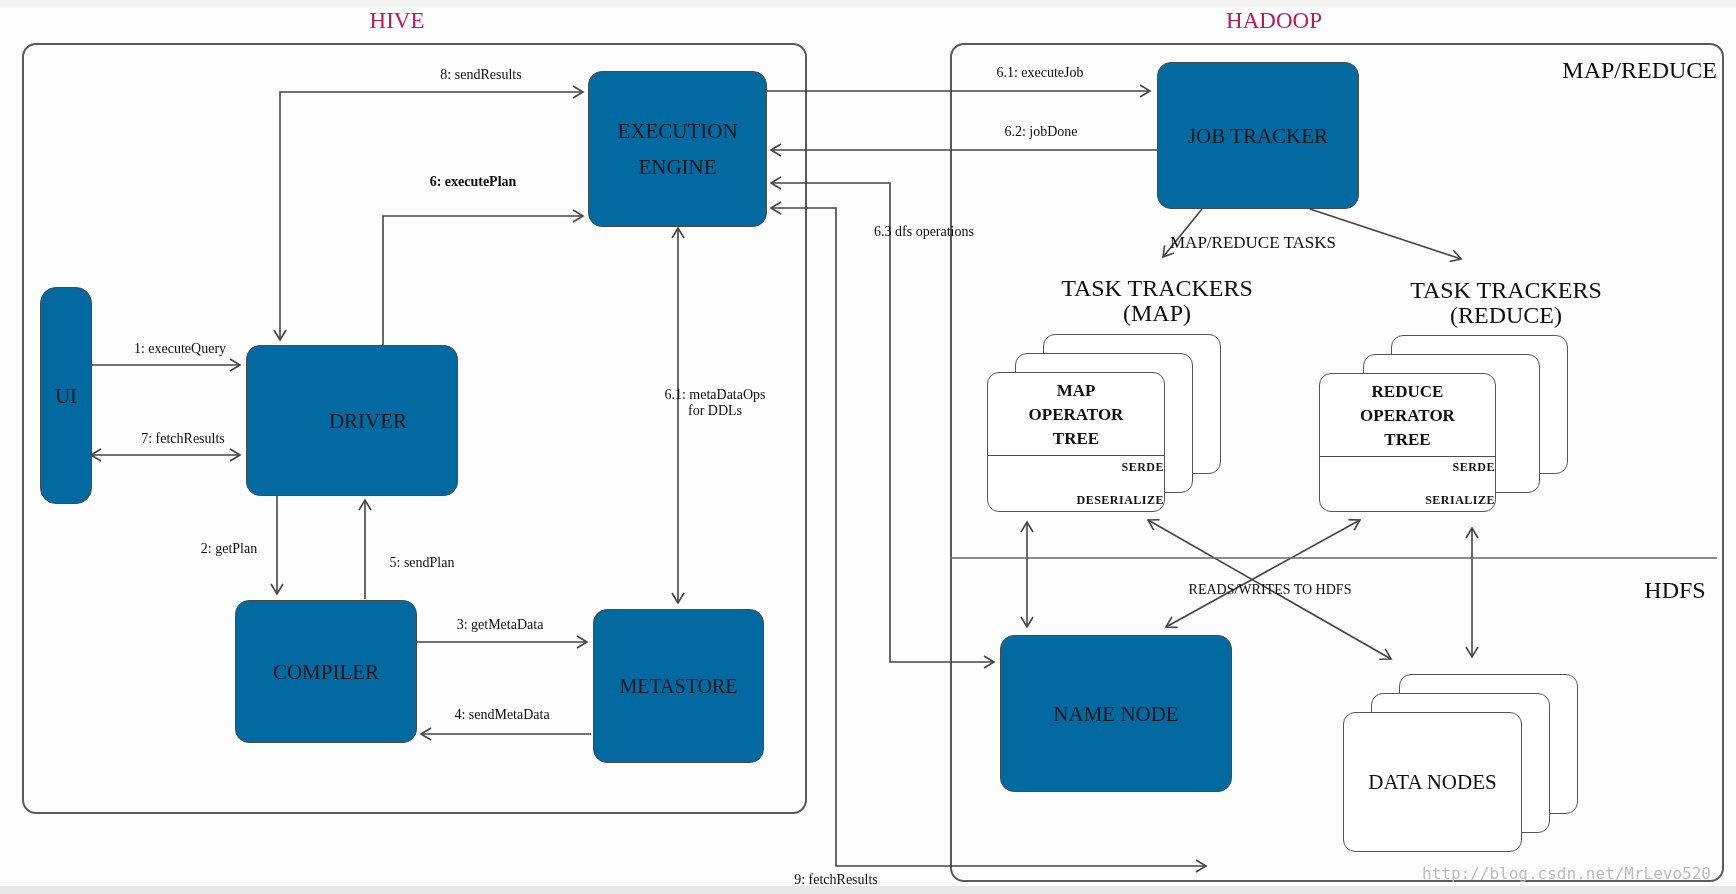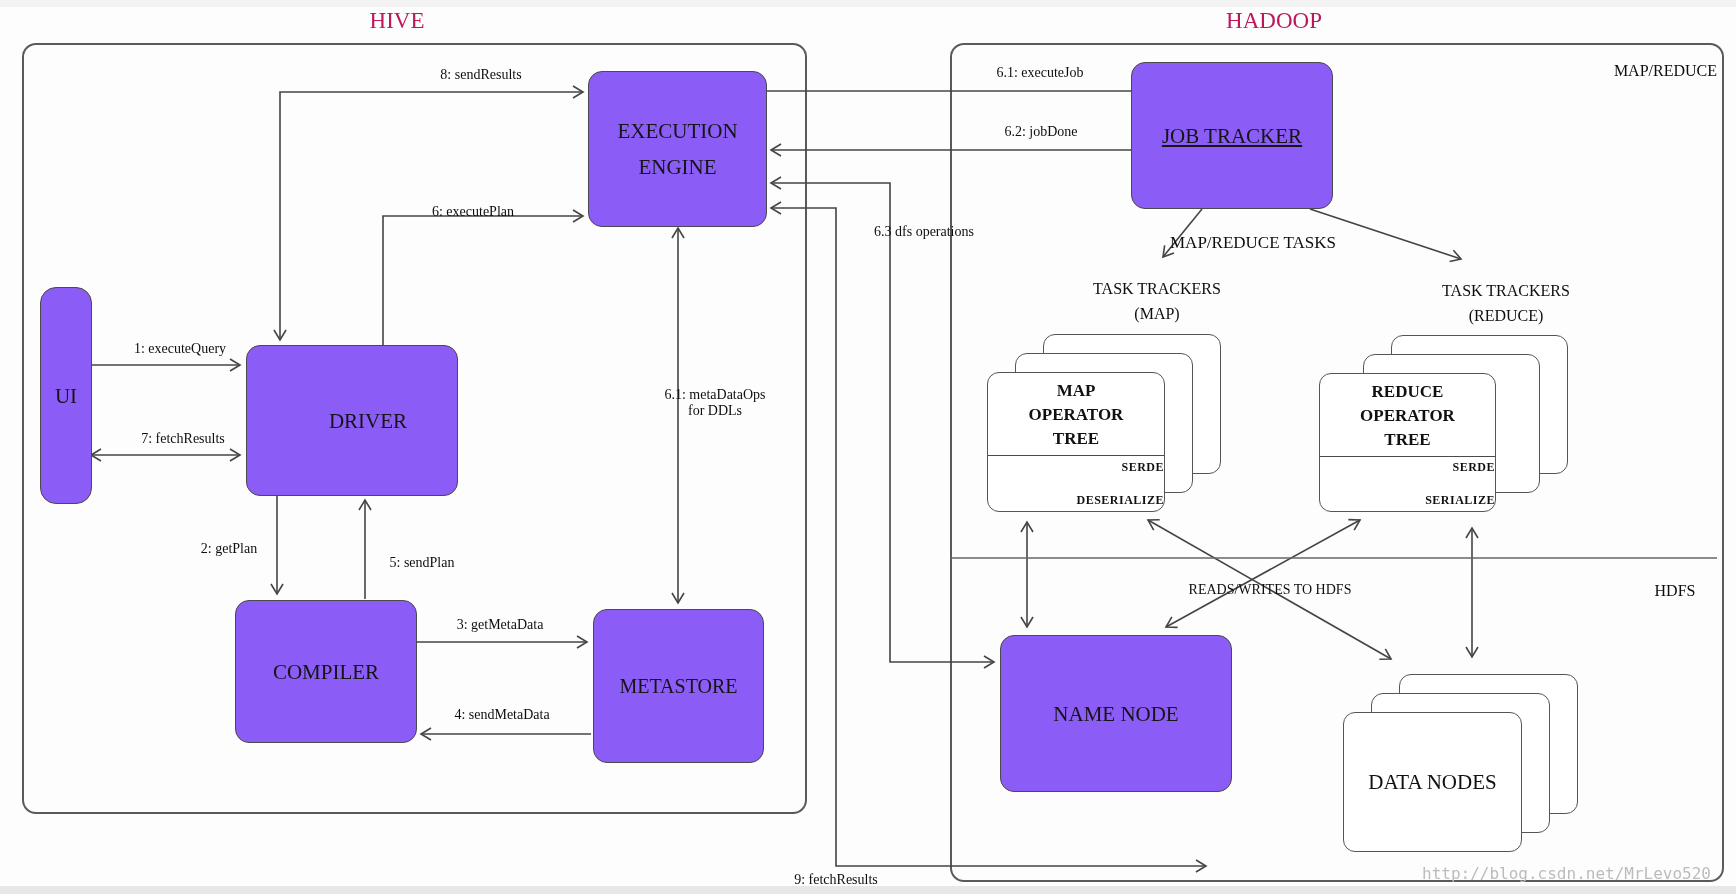--- a/index.html
+++ b/index.html
@@ -2,33 +2,33 @@
 <html><head>
 <meta charset="utf-8">
 <style>
   html,body{margin:0;padding:0;background:#ffffff;}
   #canvas{position:relative;width:1736px;height:894px;background:#fdfdfd;overflow:hidden;
           font-family:"Liberation Serif","DejaVu Serif",serif;color:#111;}
   .band{position:absolute;left:0;width:1736px;}
   .container-box{position:absolute;border:2px solid #5a5a5a;border-radius:14px;background:transparent;z-index:1;}
   .title{position:absolute;font-size:23px;color:#be185d;text-align:center;white-space:nowrap;z-index:4;}
   svg.wires{position:absolute;left:0;top:0;z-index:2;}
-  .box{position:absolute;background:#8b5cf6;border:1.6px solid #4a4a4a;border-radius:14px;
+  .box{position:absolute;background:#0369a1;border:1.6px solid #4a4a4a;border-radius:14px;
        display:flex;flex-direction:column;align-items:center;justify-content:center;
        color:#151515;z-index:3;text-align:center;}
   .box .bl{font-size:21px;line-height:36px;white-space:nowrap;}
   .card{position:absolute;background:#fff;border:1.5px solid #555;border-radius:12px;z-index:3;}
   .card-front{display:flex;flex-direction:column;font-weight:bold;}
   .card-top{height:78px;display:flex;flex-direction:column;align-items:center;justify-content:flex-end;
             border-bottom:1.4px solid #4a4a4a;padding-bottom:4px;}
   .card-top div{font-size:17px;line-height:24px;white-space:nowrap;}
   .card-bot{flex:1;display:flex;flex-direction:column;align-items:flex-end;justify-content:center;gap:20px;}
   .card-bot div{font-size:12px;line-height:13px;letter-spacing:.5px;white-space:nowrap;}
   .lbl{position:absolute;font-size:14px;color:#0e0e0e;text-align:center;white-space:nowrap;z-index:4;}
-  .heading{position:absolute;font-size:16px;color:#0e0e0e;text-align:center;white-space:nowrap;z-index:4;line-height:25px;}
+  .heading{position:absolute;font-size:24px;color:#0e0e0e;text-align:center;white-space:nowrap;z-index:4;line-height:25px;}
   .watermark{position:absolute;font-family:"DejaVu Sans Mono","Liberation Mono",monospace;
              font-size:16px;color:#bcbcbc;z-index:5;white-space:nowrap;}
 </style>
 </head>
 <body>
 
 <div id="canvas">
 
   <div class="band" style="top:0;height:7px;background:#f3f3f3;"></div>
   <div class="band" style="top:886px;height:8px;background:#e7e7e7;"></div>
@@ -81,21 +81,21 @@
     <div class="bl">COMPILER</div>
   </div>
   <div class="box" style="left:593px;top:609px;width:169px;height:152px;">
     <div class="bl" style="font-size:20px;">METASTORE</div>
   </div>
   <div class="box" style="left:588px;top:71px;width:177px;height:154px;">
     <div class="bl">EXECUTION</div>
     <div class="bl">ENGINE</div>
   </div>
 
-  <div class="box" style="left:1131px;top:62px;width:200px;height:145px;text-decoration:underline;">
+  <div class="box" style="left:1157px;top:62px;width:200px;height:145px;">
     <div class="bl">JOB TRACKER</div>
   </div>
   <div class="box" style="left:1000px;top:635px;width:230px;height:155px;">
     <div class="bl">NAME NODE</div>
   </div>
 
   <div class="card" style="left:1043px;top:334px;width:176px;height:138px;"></div>
   <div class="card" style="left:1015px;top:353px;width:176px;height:138px;"></div>
   <div class="card card-front" style="left:987px;top:372px;width:176px;height:138px;">
     <div class="card-top">
@@ -139,21 +139,21 @@
     <div>(REDUCE)</div>
   </div>
   <div class="lbl" style="left:1140px;top:582px;width:260px;">READS/WRITES TO HDFS</div>
 
   <div class="lbl" style="left:110px;top:341px;width:140px;">1: executeQuery</div>
   <div class="lbl" style="left:108px;top:431px;width:150px;">7: fetchResults</div>
   <div class="lbl" style="left:164px;top:541px;width:130px;">2: getPlan</div>
   <div class="lbl" style="left:357px;top:555px;width:130px;">5: sendPlan</div>
   <div class="lbl" style="left:430px;top:617px;width:140px;">3: getMetaData</div>
   <div class="lbl" style="left:427px;top:707px;width:150px;">4: sendMetaData</div>
-  <div class="lbl" style="left:403px;top:204px;width:140px;">6: executePlan</div>
+  <div class="lbl" style="left:403px;top:174px;width:140px;font-weight:bold;">6: executePlan</div>
   <div class="lbl" style="left:411px;top:67px;width:140px;">8: sendResults</div>
   <div class="lbl" style="left:635px;top:387px;width:160px;">
     <div>6.1: metaDataOps</div>
     <div>for DDLs</div>
   </div>
   <div class="lbl" style="left:970px;top:65px;width:140px;">6.1: executeJob</div>
   <div class="lbl" style="left:971px;top:124px;width:140px;">6.2: jobDone</div>
   <div class="lbl" style="left:849px;top:224px;width:150px;">6.3 dfs operations</div>
   <div class="lbl" style="left:766px;top:872px;width:140px;">9: fetchResults</div>
 

